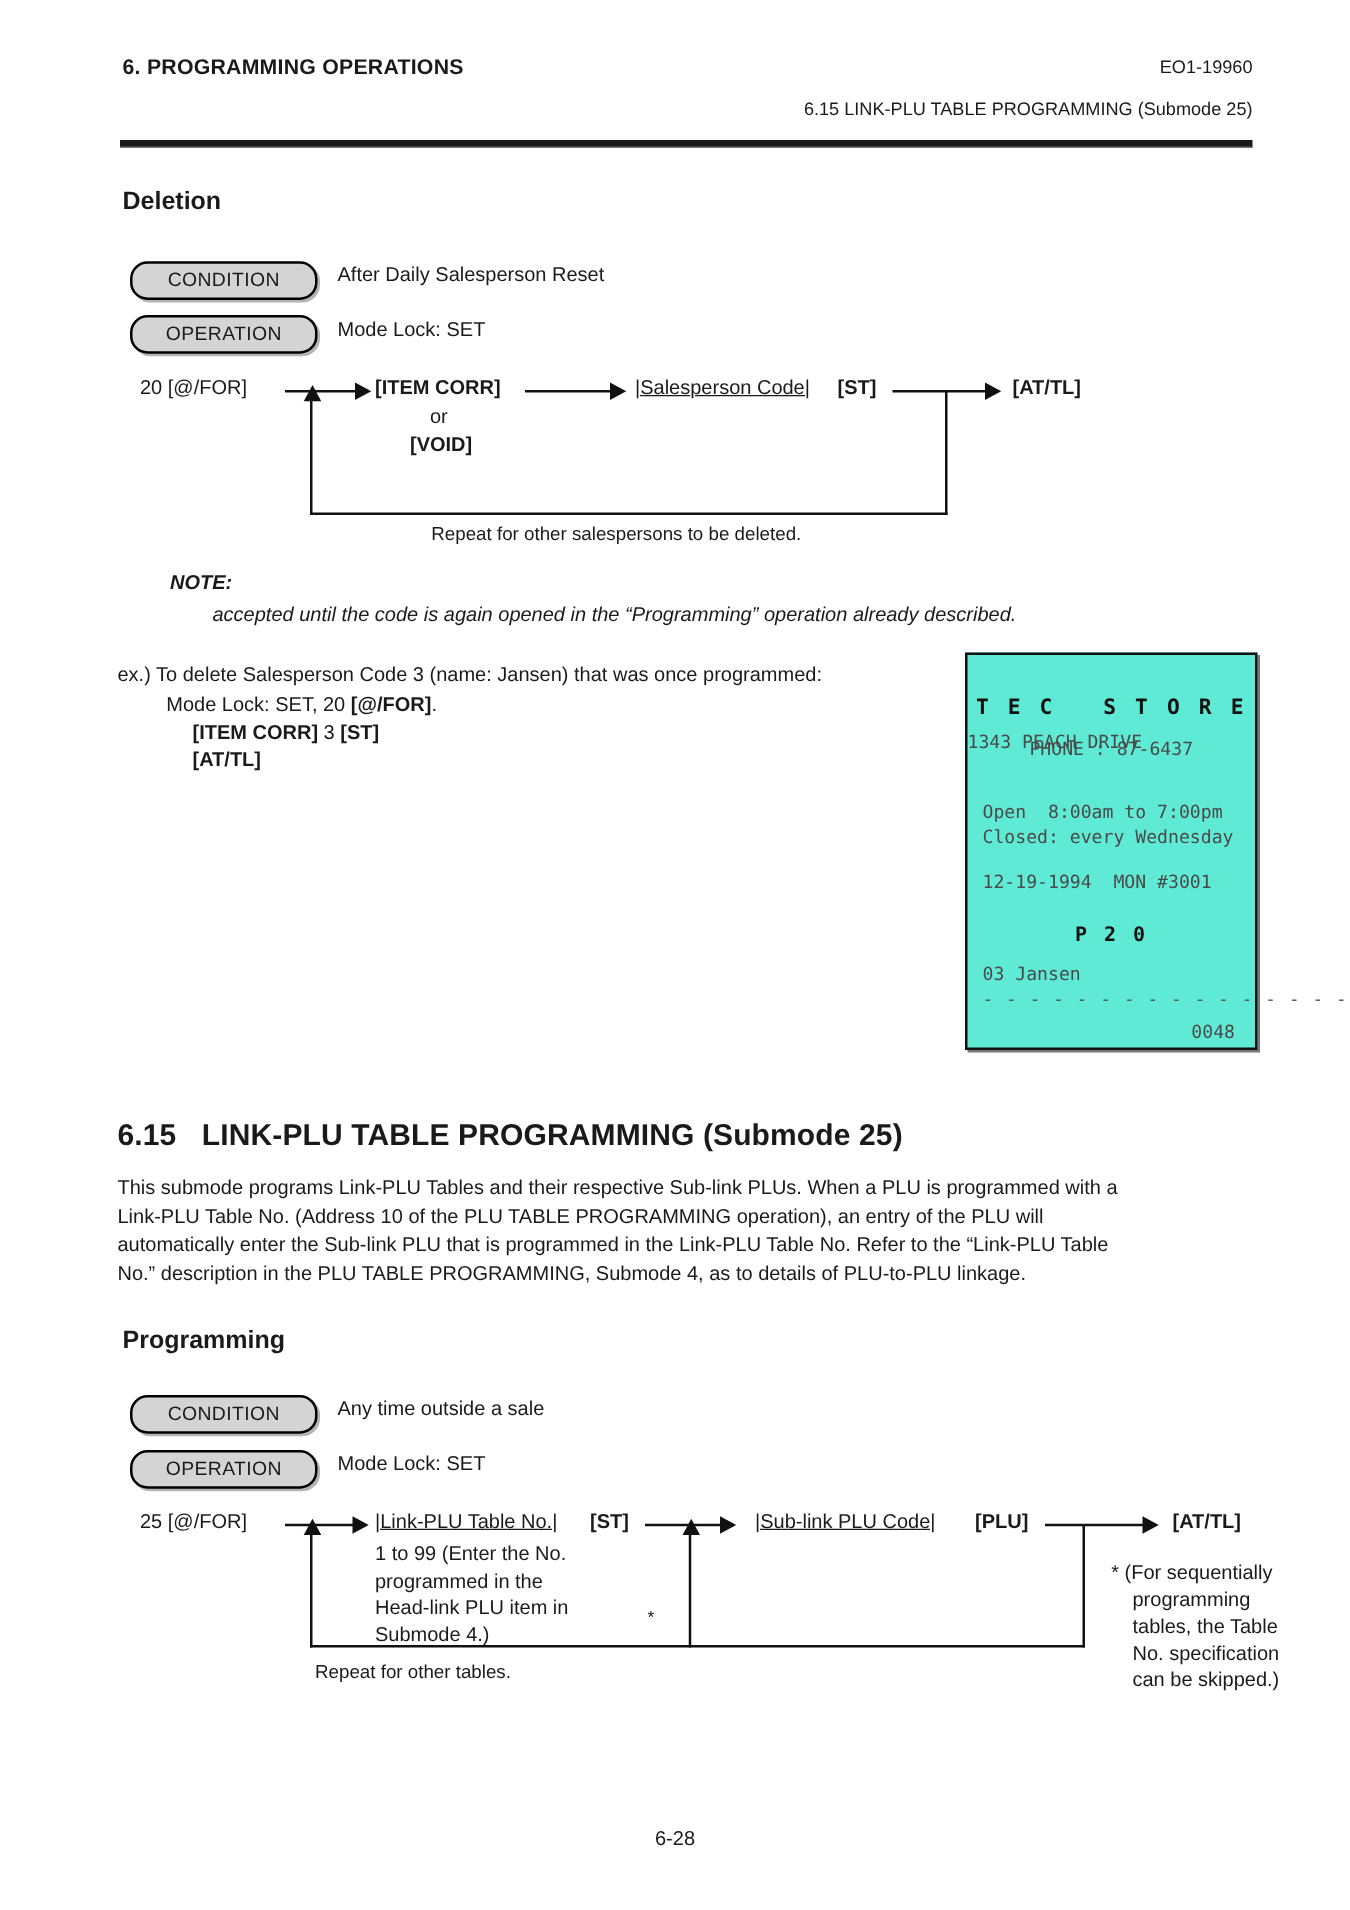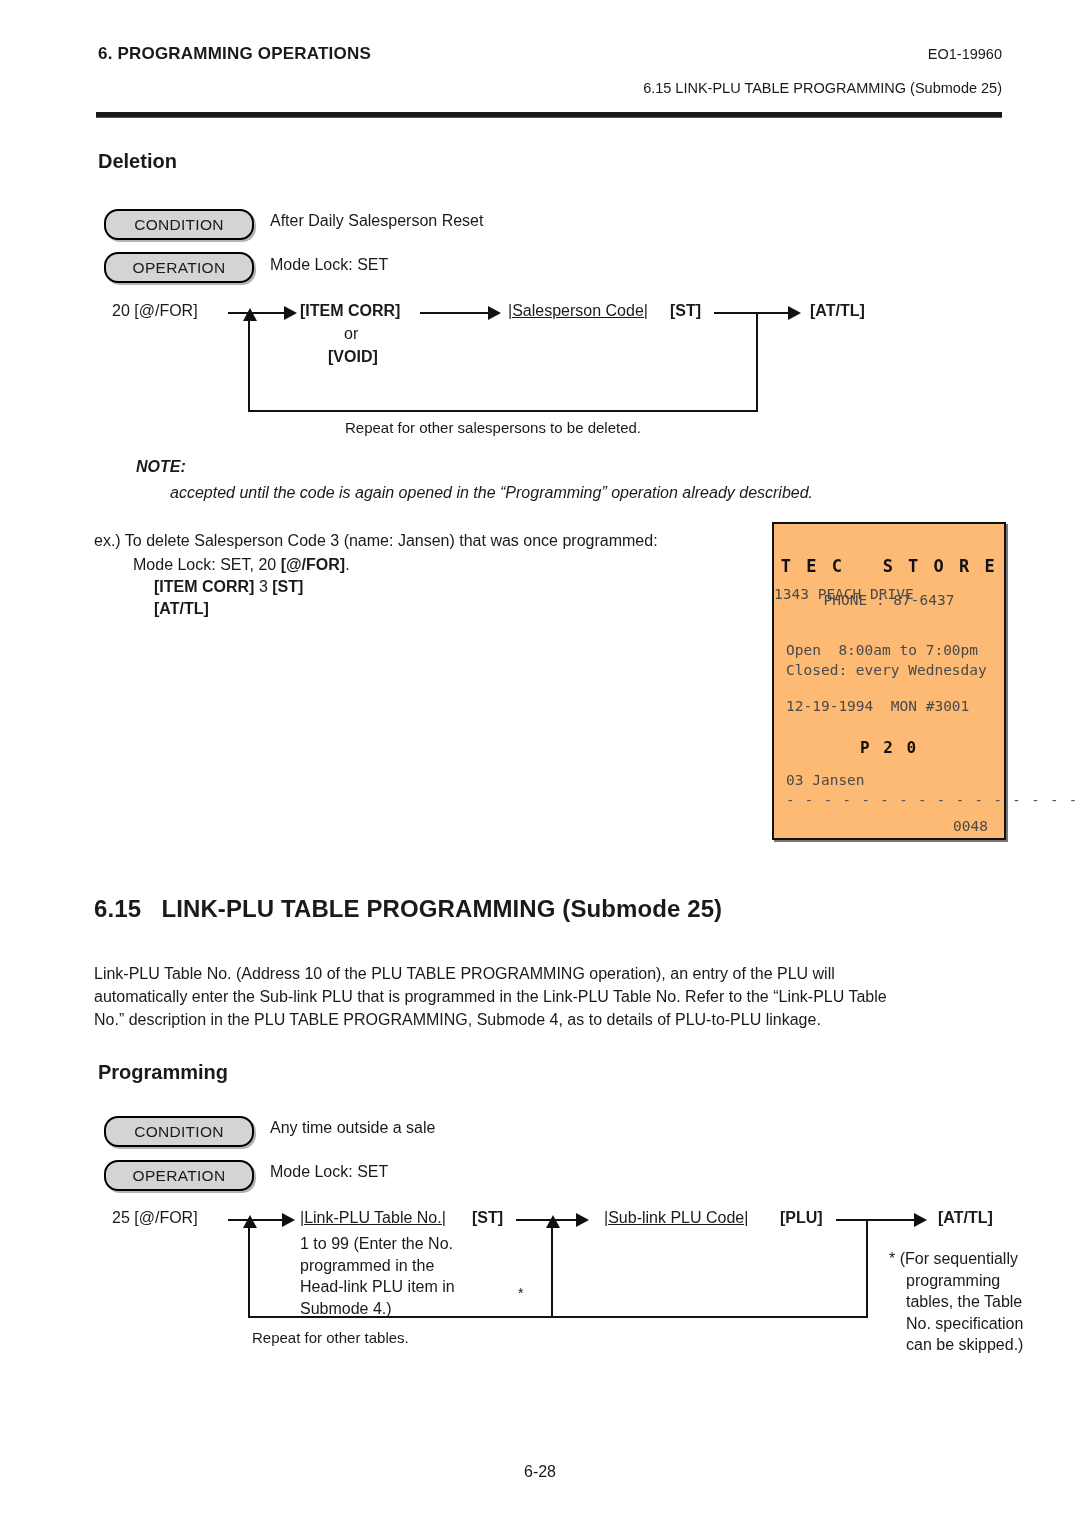--- a/index.html
+++ b/index.html
@@ -84,21 +84,21 @@
     width: 0; height: 0;
     border-left: 7px solid transparent;
     border-right: 7px solid transparent;
     border-bottom: 13px solid #111;
   }
 
   
   .receipt {
     position: absolute;
     border: 2px solid #111;
-    background: #fdba74;
+    background: #5eead4;
     box-shadow: 2px 2px 0 #777;
   }
   .r-line {
     position: absolute;
     font-family: "DejaVu Sans Mono", "Liberation Mono", monospace;
     font-size: 14.5px;
     color: #4a4a4a;
     white-space: pre;
   }
   .r-title {
@@ -193,20 +193,21 @@
     <div class="r-line r-p20" style="left:0; top:214px; width:230px; text-align:center;">P 2 0</div>
     <div class="r-line" style="left:12px; top:248px;">03 Jansen</div>
     <div class="r-line r-dash" style="left:12px; top:268px;">- - - - - - - - - - - - - - - - - - - - -</div>
     <div class="r-line" style="left:0; top:294px; width:214px; text-align:right;">0048</div>
   </div>
 
   <div class="h-section" style="left:94px; top:895px;">
     <span>6.15</span>&nbsp;&nbsp;&nbsp;<span>LINK-PLU TABLE PROGRAMMING (Submode 25)</span>
   </div>
 
+  <div class="txt" style="left:94px; top:940px;">This submode programs Link-PLU Tables and their respective Sub-link PLUs. When a PLU is programmed with a</div>
   <div class="txt" style="left:94px; top:963px;">Link-PLU Table No. (Address 10 of the PLU TABLE PROGRAMMING operation), an entry of the PLU will</div>
   <div class="txt" style="left:94px; top:986px;">automatically enter the Sub-link PLU that is programmed in the Link-PLU Table No.  Refer to the “Link-PLU Table</div>
   <div class="txt" style="left:94px; top:1009px;">No.” description in the PLU TABLE PROGRAMMING, Submode 4, as to details of PLU-to-PLU linkage.</div>
 
   <div class="h-sub" style="left:98px; top:1061px;">Programming</div>
 
   <div class="pill" style="left:104px; top:1116px;">
     <span>CONDITION</span>
   </div>
   <div class="pill-text" style="left:270px; top:1119px;">Any time outside a sale</div>

